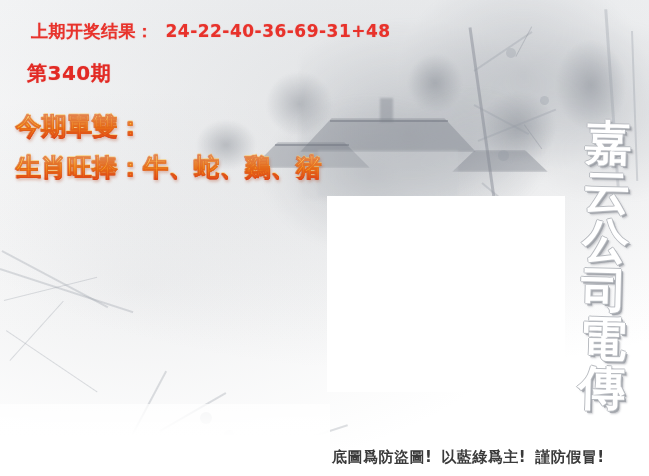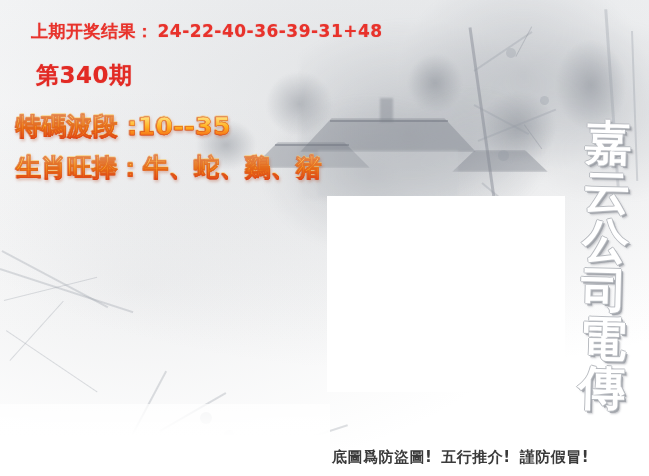--- a/index.html
+++ b/index.html
@@ -84,27 +84,26 @@
     letter-spacing:0;
   }
 
   
   #hdr-last-draw{
     position:absolute;left:31px;top:20px;
     font-size:17px;font-weight:700;color:#e8322b;
     letter-spacing:0.5px;white-space:nowrap;
     text-shadow:0 0 1px rgba(232,50,43,0.5);
   }
-  #hdr-last-draw .lbl{margin-right:4px;text-align:right;}
+  #hdr-last-draw .lbl{margin-right:12px;text-align:right;}
   #hdr-issue{
     position:absolute;left:27px;top:60px;
-    font-size:23px;font-weight:700;color:#e22a24;
+    font-size:20px;font-weight:700;color:#e22a24;
     letter-spacing:0.5px;white-space:nowrap;
     text-shadow:0 0 1px rgba(226,42,36,0.55);
-    margin-left:9px;
   }
 
   
   #body-lines{position:absolute;left:16px;top:110px;width:560px;}
   .gline{
     position:relative;
     height:41px;
     white-space:nowrap;
   }
   .gline .gtxt{
@@ -202,33 +201,33 @@
   <div id="watermark">
     <span class="wm-char">嘉</span>
     <span class="wm-char">云</span>
     <span class="wm-char">公</span>
     <span class="wm-char">司</span>
     <span class="wm-char">電</span>
     <span class="wm-char">傳</span>
   </div>
 
   <div id="hdr-last-draw">
-    <span class="lbl">上期开奖结果：</span><span>24-22-40-36-39-31+48</span>
+    <span class="lbl">上期开奖结果：</span><span>24-22-40-36-69-31+48</span>
   </div>
 
   <div id="hdr-issue">第340期</div>
 
   <div id="body-lines">
     <div class="gline">
-      <span class="gshadow">特碼波段 :10--35</span>
-      <span class="gtxt">特碼波段 :10--35</span>
+      <span class="gshadow">今期單雙：</span>
+      <span class="gtxt">今期單雙：</span>
     </div>
     <div class="gline">
       <span class="gshadow">生肖旺捧：牛、蛇、鷄、猪</span>
       <span class="gtxt">生肖旺捧：牛、蛇、鷄、猪</span>
     </div>
   </div>
 
   <div id="footer-note">
-    <span>底圖爲防盜圖!</span><span>五行推介!</span><span>謹防假冒!</span>
+    <span>底圖爲防盜圖!</span><span>以藍綠爲主!</span><span>謹防假冒!</span>
   </div>
 
 </div>
 
 </body></html>

